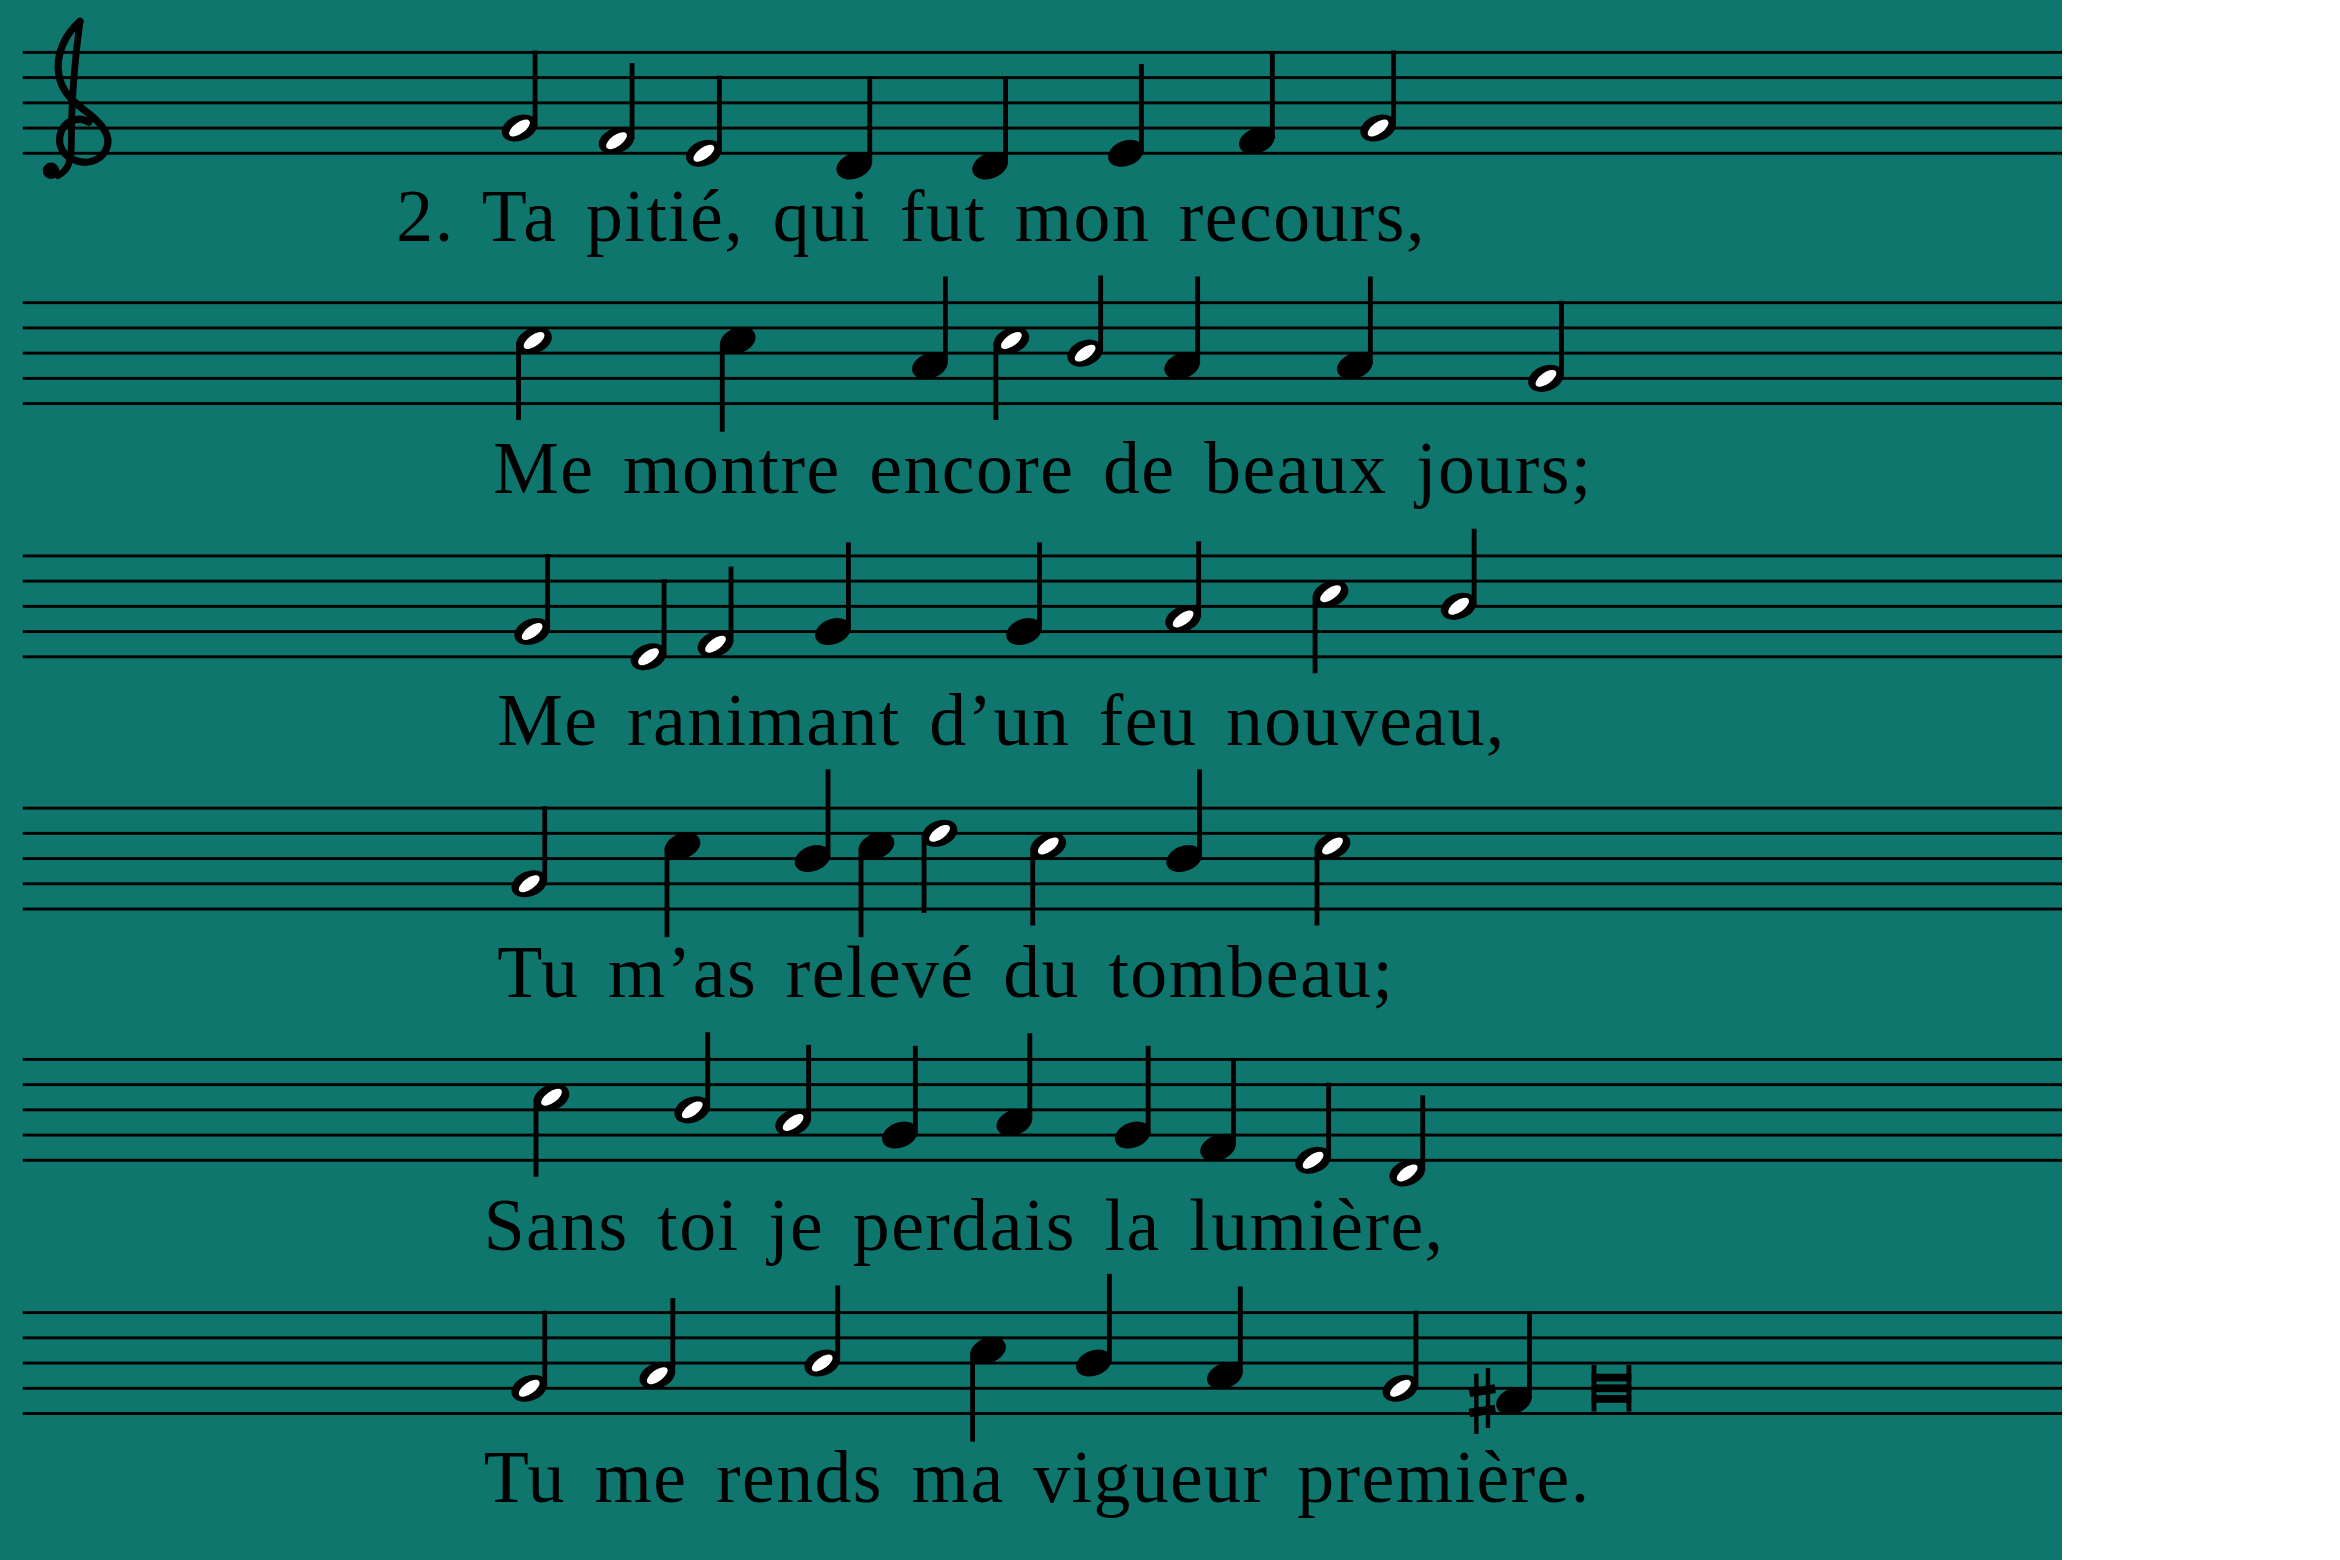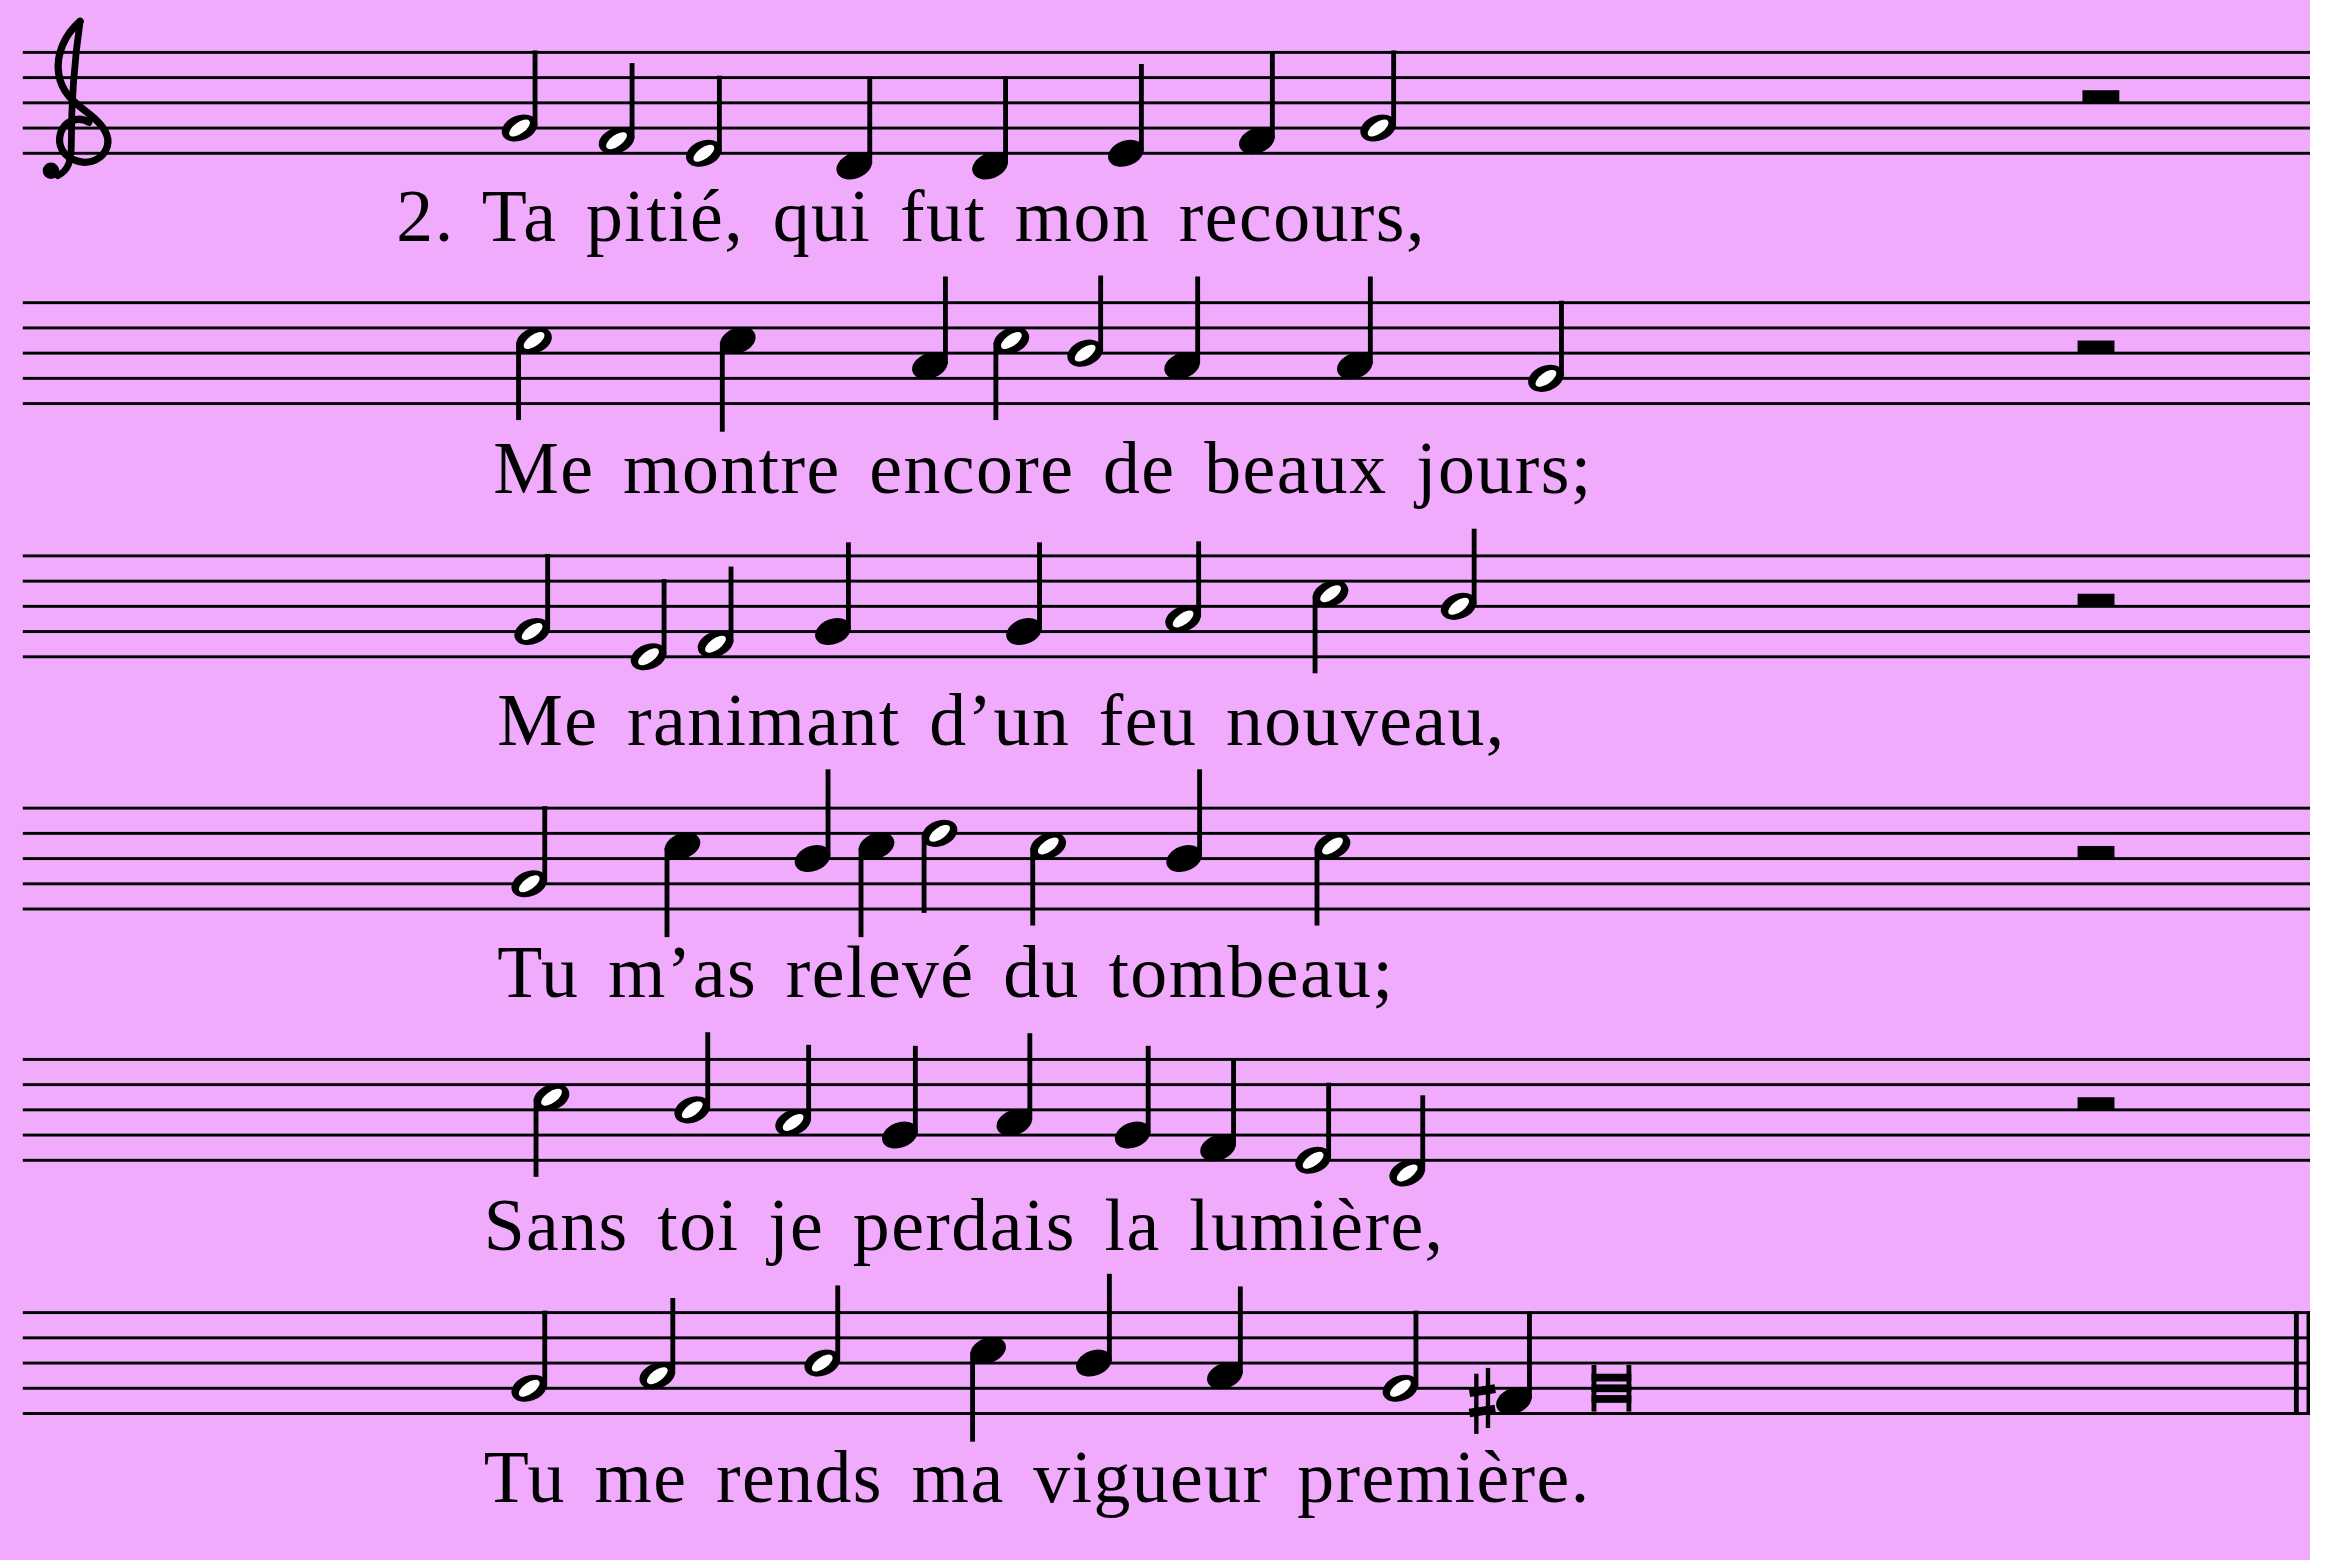--- a/index.html
+++ b/index.html
@@ -2,23 +2,23 @@
 <html><head>
 <meta charset="utf-8">
 <style>
   html, body {
     margin: 0;
     padding: 0;
     background: #ffffff;
   }
   .page {
     position: relative;
-    width: 2310px;
+    width: 2062px;
     height: 1560px;
-    background: #f0abfc;
+    background: #0f766e;
     overflow: hidden;
   }
   svg.score {
     position: absolute;
     left: 0;
     top: 0;
   }
   .lyric {
     font-family: "Liberation Serif", "DejaVu Serif", serif;
     font-size: 76px;

